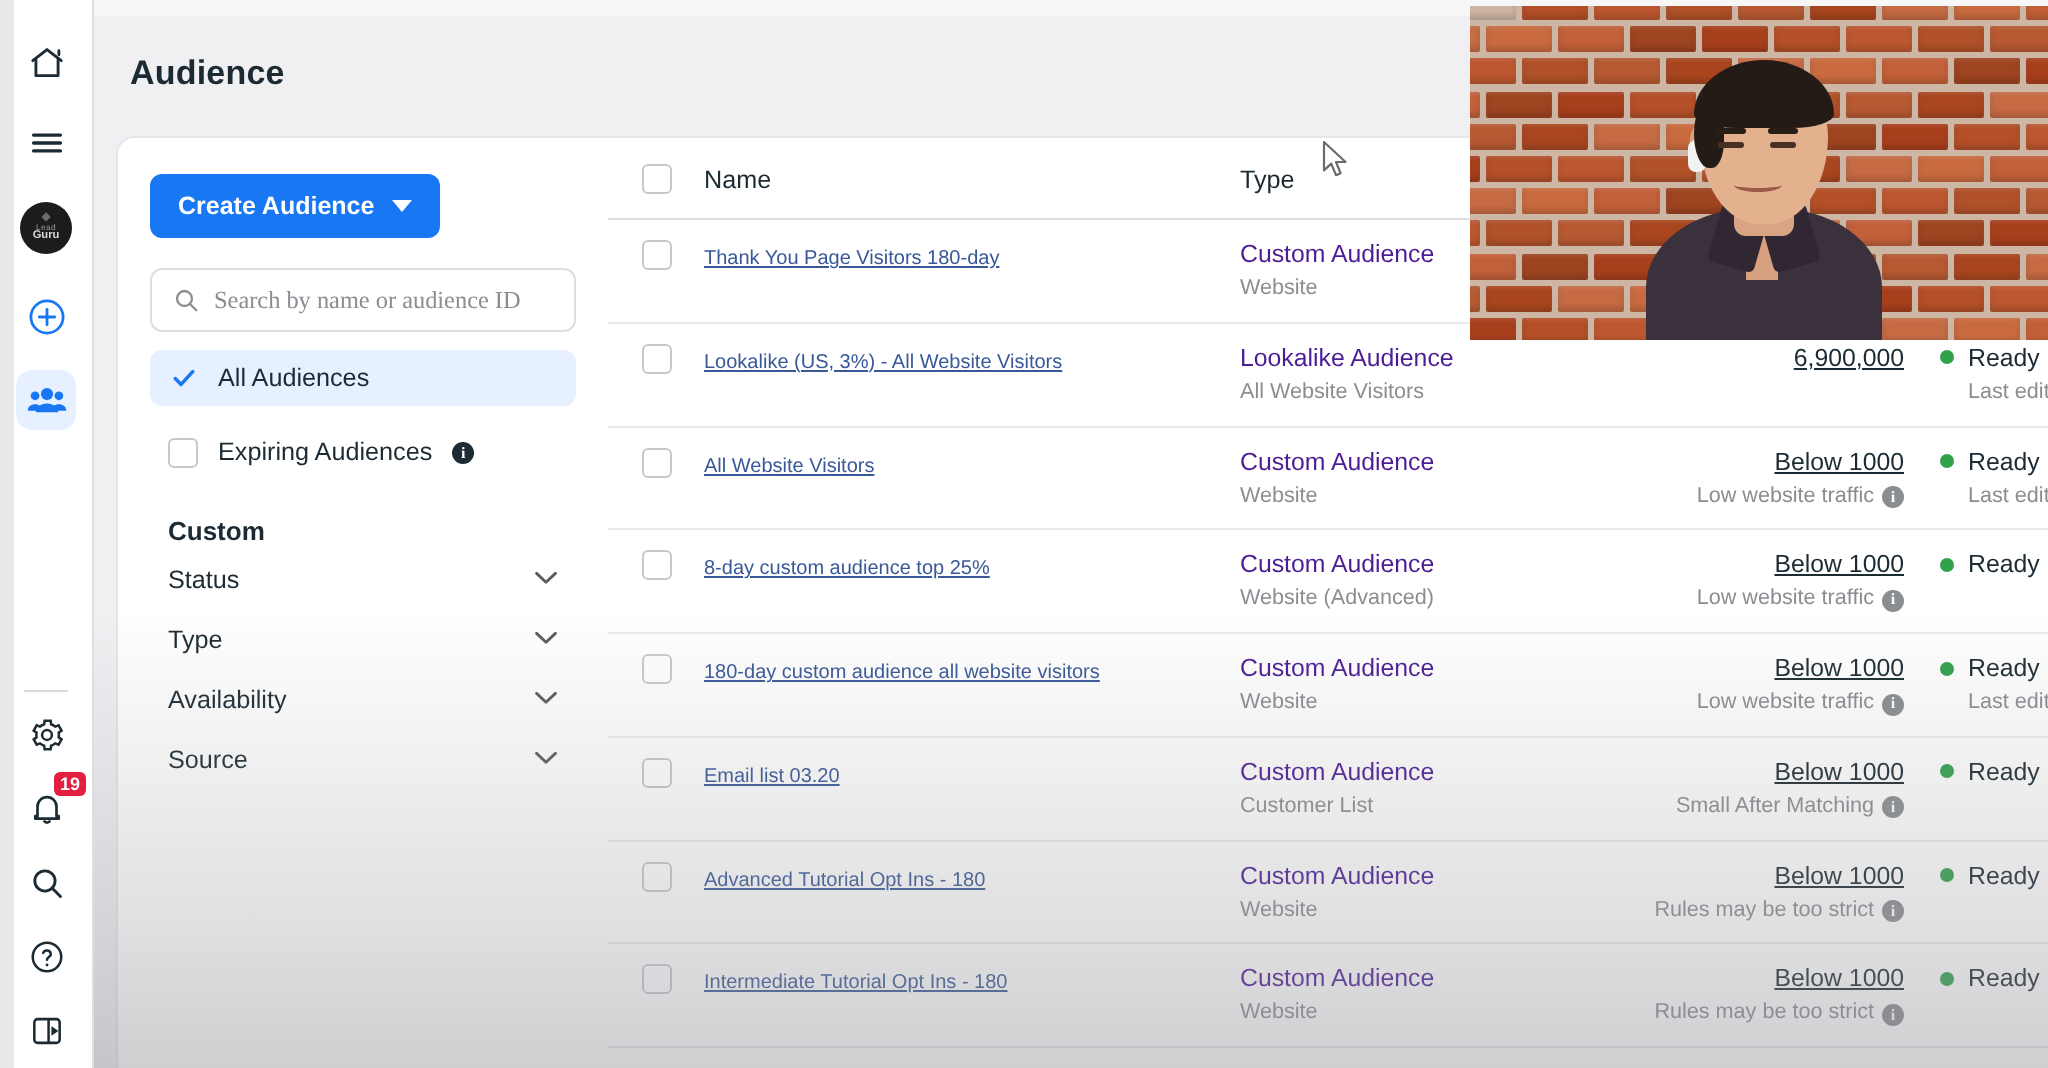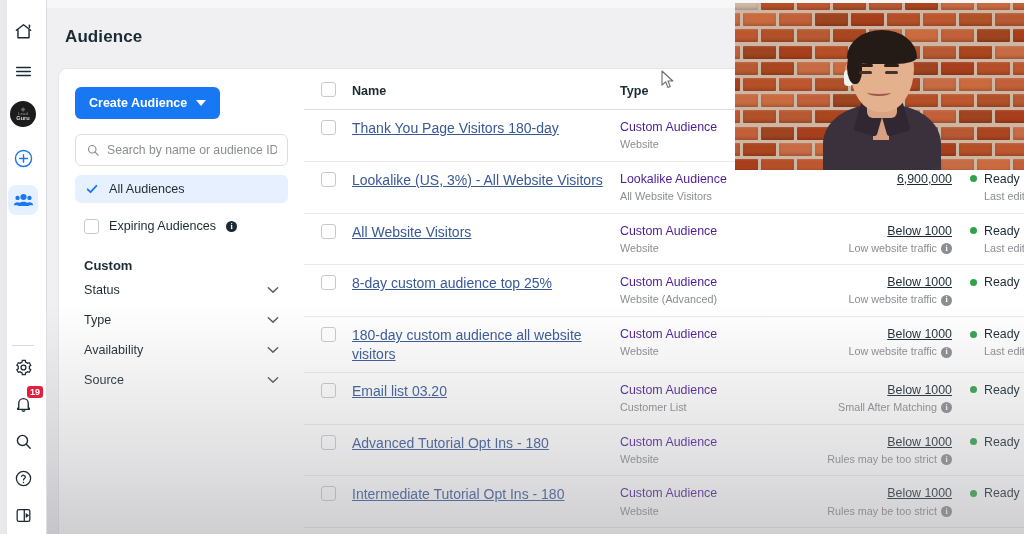--- a/index.html
+++ b/index.html
@@ -66,21 +66,21 @@
     display: inline-flex; align-items: center; gap: 9px; cursor: pointer;
     font-family: "Liberation Sans", sans-serif;
   }
   .caret { width: 0; height: 0; border-left: 5px solid transparent; border-right: 5px solid transparent; border-top: 6px solid #fff; }
   .searchbox {
     margin-top: 15px; height: 32px; border: 1px solid #dcdee3; border-radius: 6px;
     display: flex; align-items: center; gap: 7px; padding: 0 10px; background: #fff;
   }
   .searchbox input {
     border: none; outline: none; font-size: 12.2px; color: #65676b; flex: 1;
-    font-family: Liberation Sans, sans-serif; background: transparent;
+    font-family: Liberation Serif, serif; background: transparent;
   }
   .searchbox input::placeholder { color: #8a8d91; }
 
   .chk-row {
     display: flex; align-items: center; gap: 10px; height: 28px;
     border-radius: 6px; padding: 0 9px; margin-top: 9px; cursor: pointer;
   }
   .chk-row.sel { background: #e7f0ff; }
   .chk-row .lbl { font-size: 12.6px; color: #1c2b33; }
   .cbox {
@@ -106,22 +106,22 @@
   .trow {
     display: flex; align-items: flex-start; border-bottom: 1px solid #e9eaec;
     padding: 9px 0 8px 0; min-height: 46px;
   }
   .trow.head { border-bottom: 1px solid #dcdee3; padding-top: 6px; padding-bottom: 10px; min-height: 0; }
   .c-chk { width: 48px; flex: none; display: flex; justify-content: center; padding-top: 1px; }
   .c-name { width: 268px; flex: none; padding-right: 10px; }
   .c-type { width: 178px; flex: none; }
   .c-size { width: 172px; flex: none; text-align: right; padding-right: 18px; }
   .c-avail { flex: 1; min-width: 0; }
-  .hd-txt { font-size: 12.6px; font-weight: bold; color: #1c2b33; }
-  .nm { font-size: 14px; color: #385898; line-height: 1.35; }
+  .hd-txt { font-size: 12.6px; font-weight: normal; color: #1c2b33; }
+  .nm { font-size: 10px; color: #385898; line-height: 1.35; }
   .t1 { font-size: 12.4px; color: #4c1d95; line-height: 1.3; }
   .t2 { font-size: 10.8px; color: #8a8d91; line-height: 1.45; margin-top: 2px; }
   .sz1 { font-size: 12.4px; color: #1c2b33; line-height: 1.3; text-decoration: underline; }
   .sz2 {
     font-size: 10.8px; color: #8a8d91; line-height: 1.45; margin-top: 2px;
     display: flex; align-items: center; justify-content: flex-end; gap: 4px;
   }
   .infodot-g {
     width: 11px; height: 11px; border-radius: 50%; background: #8a8d91; color: #fff;
     font-size: 8px; font-weight: bold; display: inline-flex; align-items: center;

